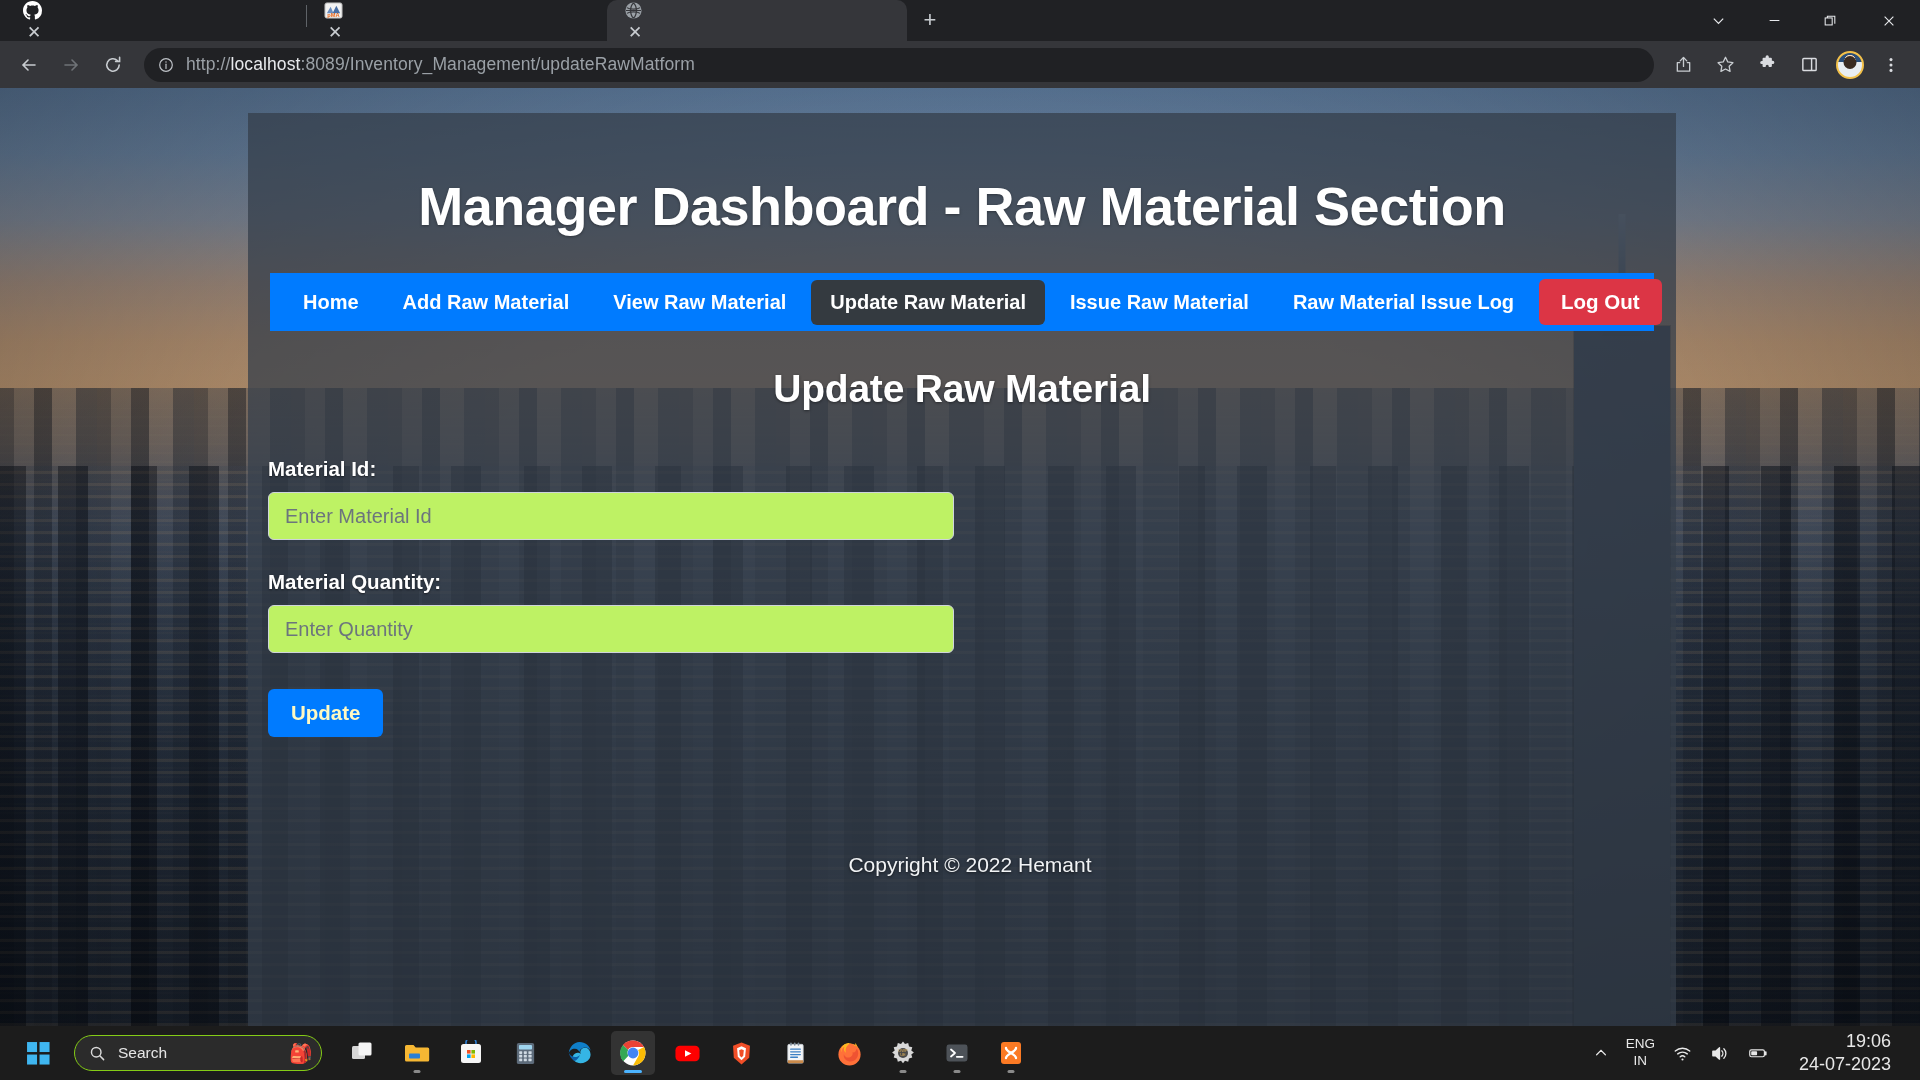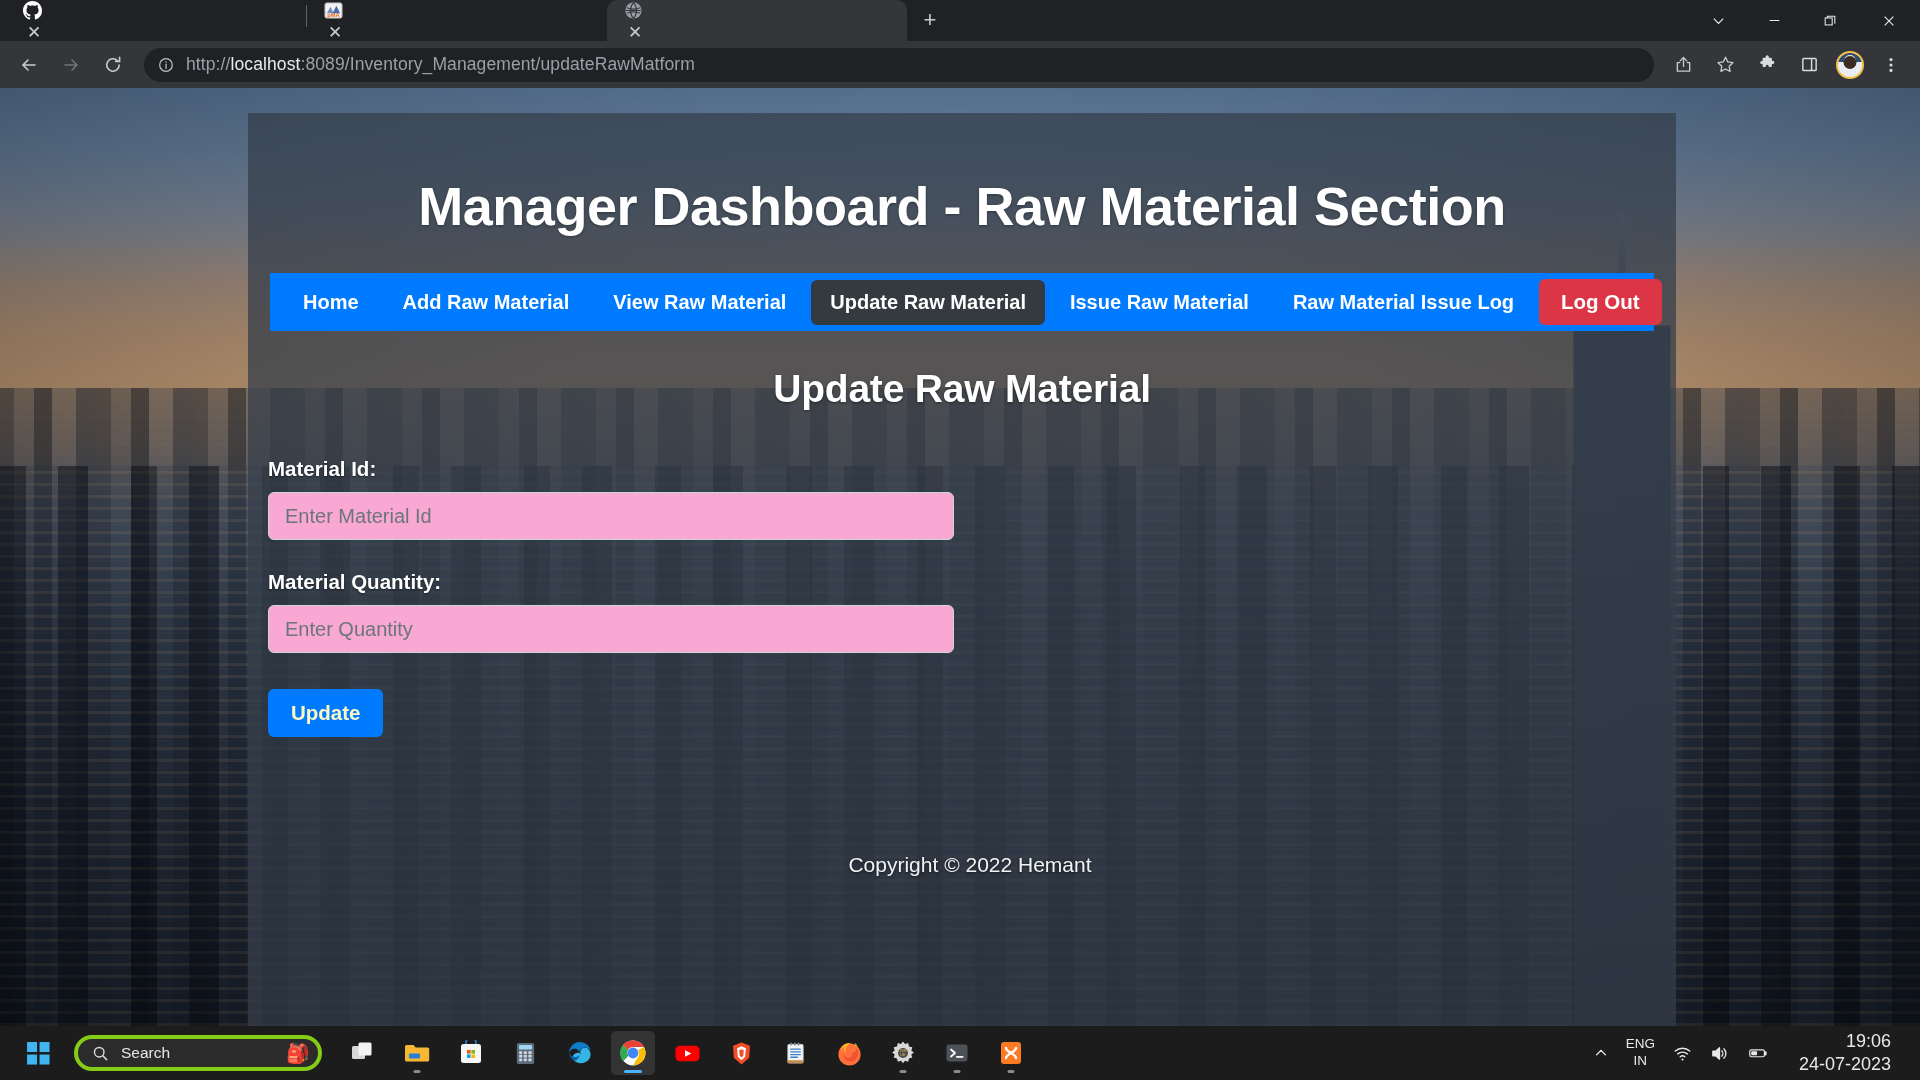--- a/index.html
+++ b/index.html
@@ -297,21 +297,21 @@
     color: #ffffff;
     font-size: 20.5px;
     font-weight: 700;
     margin-bottom: 11px;
     text-shadow: 0 1px 2px rgba(0,0,0,.5);
   }
   .field-input {
     display: block;
     width: 686px;
     height: 48px;
-    background: #f9a8d4;
+    background: #bef264;
     border: 1px solid #ced4da;
     border-radius: 6px;
     padding: 0 16px;
     font-size: 20px;
     color: #495057;
     font-family: "Liberation Sans", sans-serif;
     outline: none;
   }
   .field-input::placeholder { color: #6c757d; opacity: 1; }
   .field-gap { height: 30px; }
@@ -347,21 +347,21 @@
   #start {
     width: 48px; height: 48px;
     margin-left: 14px;
     display: flex; align-items: center; justify-content: center;
     flex: 0 0 48px;
   }
   #search-pill {
     width: 248px; height: 36px;
     margin-left: 12px;
     background: #2b2b2b;
-    border: 4px solid #84cc16;
+    border: 1px solid #84cc16;
     border-radius: 18px;
     display: flex; align-items: center;
     padding: 0 6px 0 14px;
     flex: 0 0 248px;
     position: relative;
   }
   #search-pill .s-ico { color: #dadada; display: flex; align-items: center; }
   #search-pill .s-txt { color: #e6e6e6; font-size: 15.5px; margin-left: 12px; }
   #search-pill .s-art {
     position: absolute; right: 8px; top: 50%;

